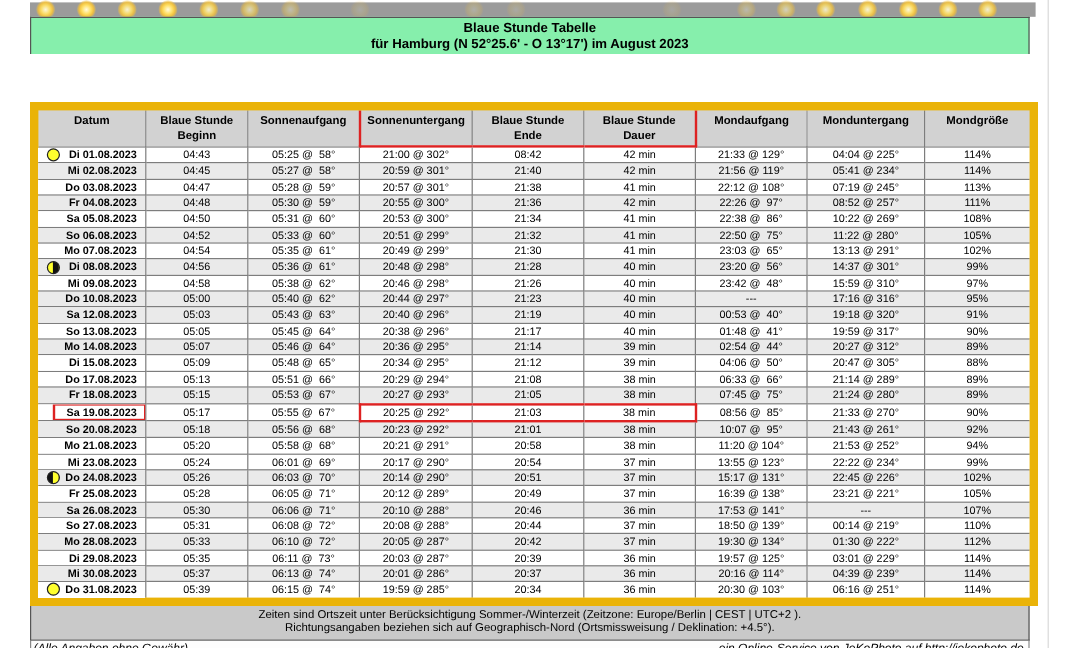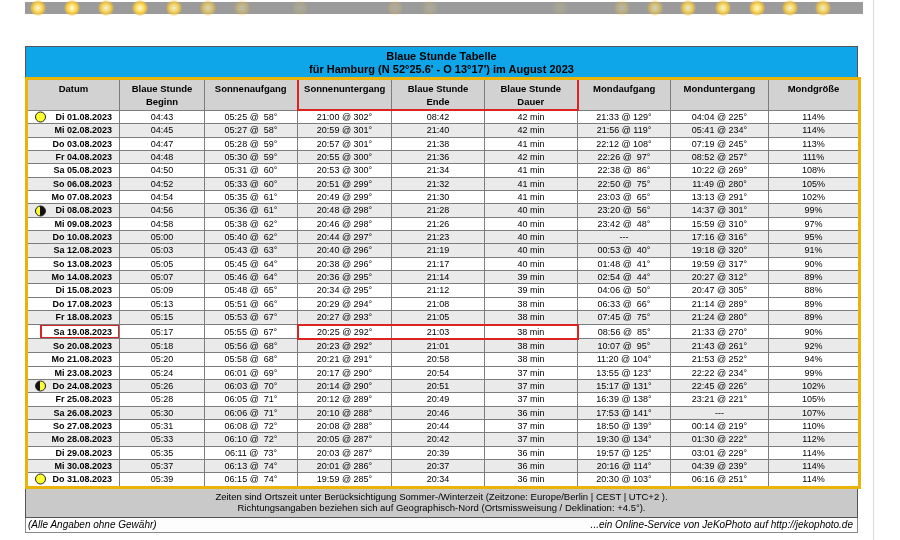--- a/index.html
+++ b/index.html
@@ -11,26 +11,26 @@
   .banner { position:absolute; left:25px; top:2px; width:838px; height:12px; background:#9b9b9b; }
   .light {
     position:absolute; top:-2px; width:16px; height:16px; border-radius:50%;
     background:radial-gradient(circle, #fffbe0 0%, #ffe066 32%, #f0c040 52%, rgba(240,192,64,0) 74%);
   }
   .edge { position:absolute; left:873px; top:0; width:1px; height:540px; background:#d9d9d9; }
 
   .page { position:absolute; left:25px; top:14px; width:833px; }
 
   .titleband {
-    background:#0ea5e9; border:1px solid #555; border-bottom:none;
-    text-align:center; padding:3px 0 2px; box-sizing:border-box; height:31px;margin-top:32px;
+    background:#86efac; border:1px solid #555; border-bottom:none;
+    text-align:center; padding:3px 0 2px; box-sizing:border-box; height:31px;
   }
   .title1, .title2 { font-weight:bold; font-size:11px; line-height:13px; }
 
-  table { border-collapse:collapse; table-layout:fixed; width:833px; border:3px solid #eab308; }
+  table { border-collapse:collapse; table-layout:fixed; width:833px; border:7px solid #eab308;margin-top:40px; }
   col.c0{width:93px} col.c1{width:85px} col.c2{width:93px} col.c3{width:94px}
   col.c4{width:93px} col.c5{width:93px} col.c6{width:93px} col.c7{width:98px} col.c8{width:91px}
 
   th {
     background:#d2d2d2; border:1px solid #7d7d7d; font-size:9.5px; font-weight:bold;
     vertical-align:top; height:26px; padding:3px 0 0; overflow:hidden;
   }
   th .h-line { line-height:12.5px; text-align:center; }
 
   td {
@@ -202,21 +202,21 @@
           <td class="cell-groesse">108%</td>
         </tr>
         <tr class="alt">
           <td class="cell-datum"><span>So 06.08.2023</span></td>
           <td class="cell-beginn">04:52</td>
           <td class="cell-aufgang">05:33 @  60°</td>
           <td class="cell-untergang">20:51 @ 299°</td>
           <td class="cell-ende">21:32</td>
           <td class="cell-dauer">41 min</td>
           <td class="cell-mondauf">22:50 @  75°</td>
-          <td class="cell-mondunter">11:49 @ 280°</td>
+          <td class="cell-mondunter">11:22 @ 280°</td>
           <td class="cell-groesse">105%</td>
         </tr>
         <tr>
           <td class="cell-datum"><span>Mo 07.08.2023</span></td>
           <td class="cell-beginn">04:54</td>
           <td class="cell-aufgang">05:35 @  61°</td>
           <td class="cell-untergang">20:49 @ 299°</td>
           <td class="cell-ende">21:30</td>
           <td class="cell-dauer">41 min</td>
           <td class="cell-mondauf">23:03 @  65°</td>

